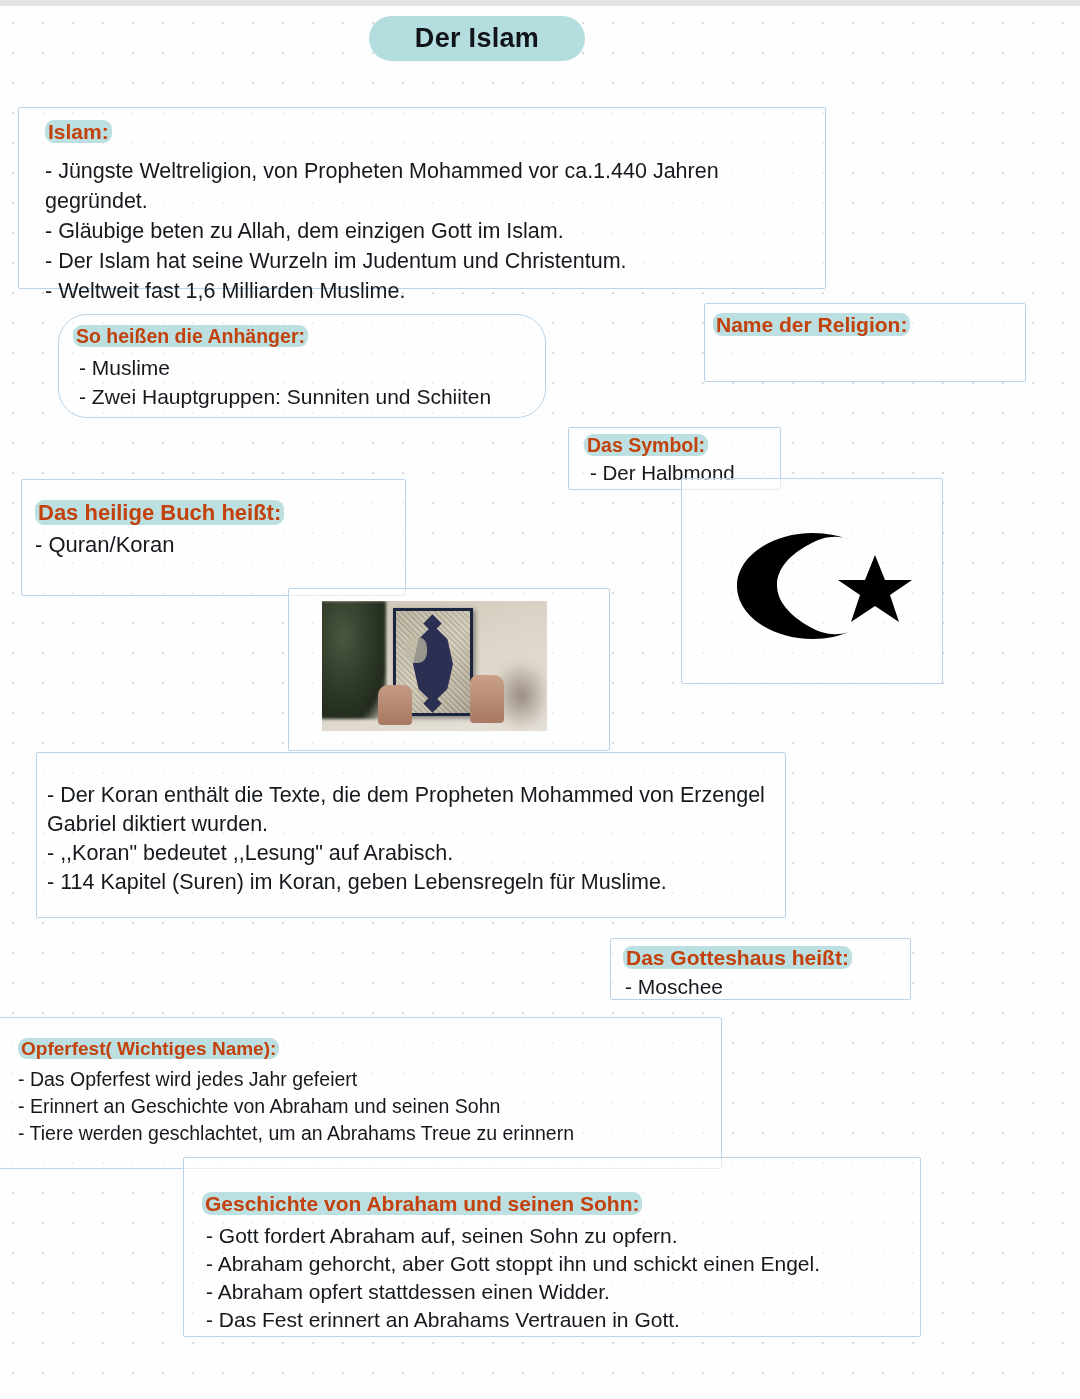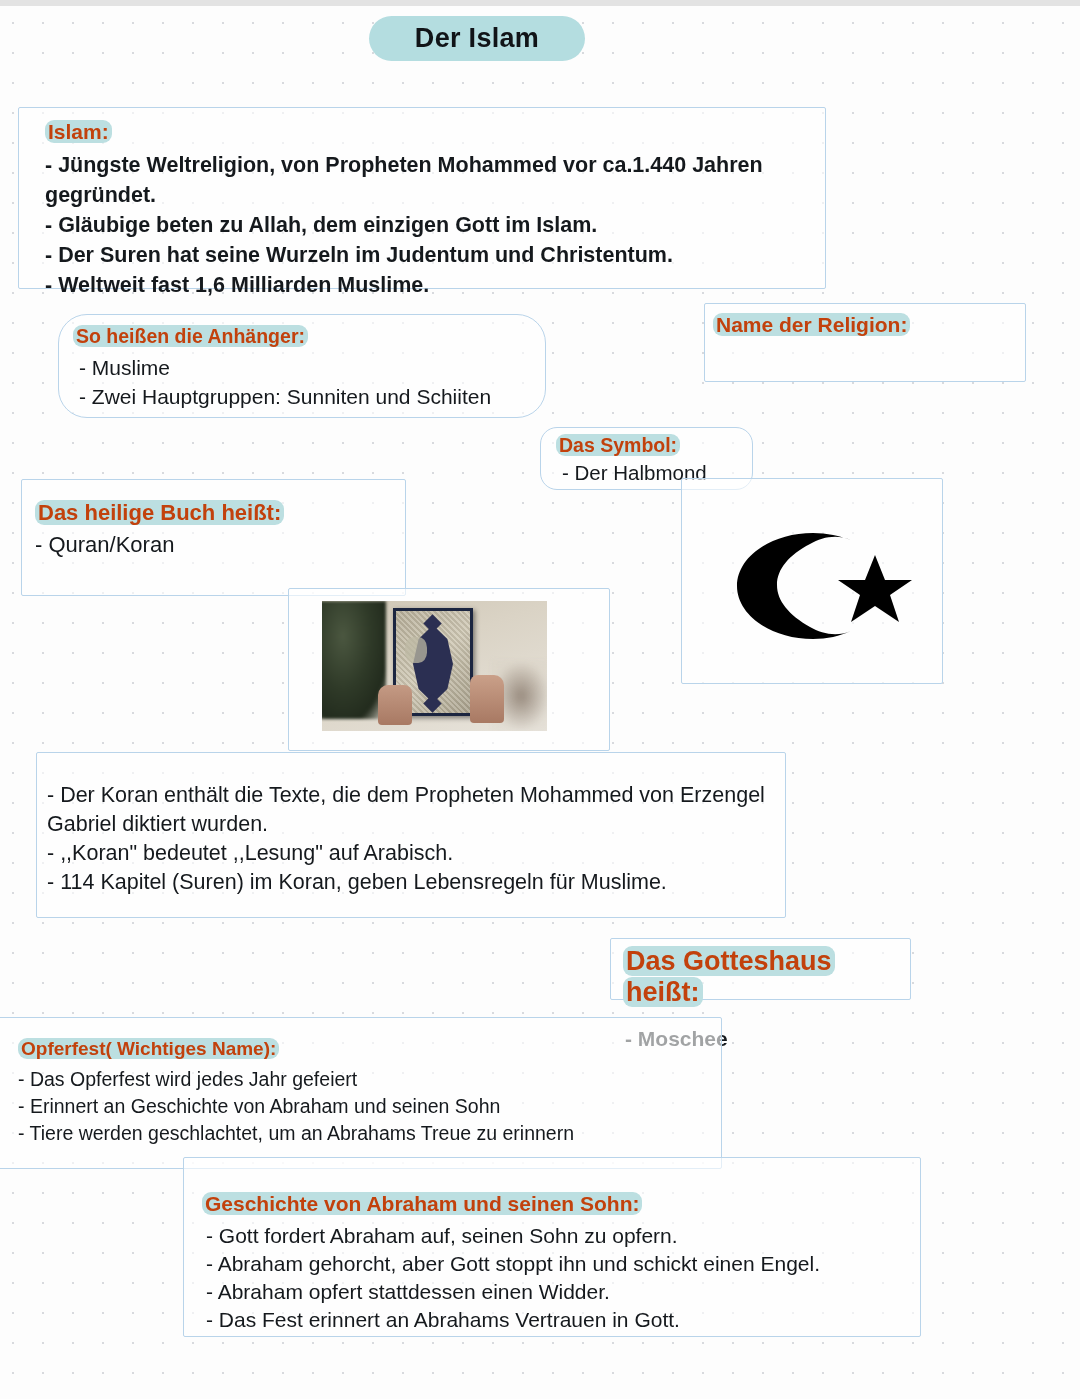--- a/index.html
+++ b/index.html
@@ -65,36 +65,36 @@
   .line {
     color: #15191d;
     white-space: nowrap;
   }
   .wrapline { color: #15191d; }
 
   
   #card-islam { left: 18px; top: 107px; width: 808px; height: 182px; padding: 12px 0 0 26px; }
   #card-islam .hl { font-size: 21px; }
   #card-islam .line, #card-islam .wrapline { font-size: 21.5px; line-height: 30px; }
-  #card-islam .body { margin-top: 6px; font-weight: bold; }
+  #card-islam .body { margin-top: 12px; }
 
   
   #card-anhaenger { left: 58px; top: 314px; width: 488px; height: 104px; padding: 10px 0 0 14px; border-radius: 29px; }
   #card-anhaenger .hl { font-size: 19.5px; }
   #card-anhaenger .line { font-size: 21px; line-height: 29px; padding-left: 6px; }
   #card-anhaenger .body { margin-top: 5px; }
 
   
   #card-name { left: 704px; top: 303px; width: 322px; height: 79px; padding: 9px 0 0 8px; }
   #card-name .hl { font-size: 21px; }
   #card-name .line { font-size: 21px; line-height: 29px; padding-left: 15px; }
   #card-name .body { margin-top: 4px; }
 
   
-  #card-symbol { left: 540px; top: 427px; width: 213px; height: 63px; padding: 6px 0 0 15px; border-radius: 17px; }
+  #card-symbol { left: 568px; top: 427px; width: 213px; height: 63px; padding: 6px 0 0 15px; }
   #card-symbol .hl { font-size: 19.5px; }
   #card-symbol .line { font-size: 20.5px; line-height: 27px; padding-left: 6px; }
   #card-symbol .body { margin-top: 2px; }
 
   
   #card-buch { left: 21px; top: 479px; width: 385px; height: 117px; padding: 20px 0 0 13px; }
   #card-buch .hl { font-size: 22px; }
   #card-buch .line { font-size: 22px; line-height: 31px; }
   #card-buch .body { margin-top: 3px; }
 
@@ -165,23 +165,23 @@
     background: radial-gradient(ellipse at 50% 50%, rgba(90,70,55,0.55) 0%, rgba(200,190,175,0.1) 70%);
     filter: blur(3px);
   }
 
   
   #card-korantext { left: 36px; top: 752px; width: 750px; height: 166px; padding: 28px 0 0 10px; }
   #card-korantext .wrapline { font-size: 21.5px; line-height: 29px; }
 
   
   #card-gotteshaus { left: 610px; top: 938px; width: 301px; height: 62px; padding: 7px 0 0 12px; }
-  #card-gotteshaus .hl { font-size: 27px; }
+  #card-gotteshaus .hl { font-size: 21px; }
   #card-gotteshaus .line { font-size: 21px; line-height: 27px; padding-left: 2px; }
-  #card-gotteshaus .body { margin-top: 17px; font-weight: bold; }
+  #card-gotteshaus .body { margin-top: 3px; }
 
   
   #card-opferfest { left: -4px; top: 1017px; width: 726px; height: 152px; padding: 20px 0 0 21px; }
   #card-opferfest .hl { font-size: 19px; }
   #card-opferfest .line { font-size: 19.5px; line-height: 27px; }
   #card-opferfest .body { margin-top: 6px; }
 
   
   #card-abraham { left: 183px; top: 1157px; width: 738px; height: 180px; padding: 34px 0 0 18px; }
   #card-abraham .hl { font-size: 21px; }
@@ -197,21 +197,21 @@
 
   <div class="title-pill">Der Islam</div>
 
   <div class="card" id="card-islam">
     <div>
       <span class="hl">Islam:</span>
     </div>
     <div class="body">
       <div class="wrapline">- Jüngste Weltreligion, von Propheten Mohammed vor ca.1.440 Jahren gegründet.</div>
       <div class="wrapline">- Gläubige beten zu Allah, dem einzigen Gott im Islam.</div>
-      <div class="wrapline">- Der Suren hat seine Wurzeln im Judentum und Christentum.</div>
+      <div class="wrapline">- Der Islam hat seine Wurzeln im Judentum und Christentum.</div>
       <div class="wrapline">- Weltweit fast 1,6 Milliarden Muslime.</div>
     </div>
   </div>
 
   <div class="card" id="card-anhaenger">
     <div>
       <span class="hl">So heißen die Anhänger:</span>
     </div>
     <div class="body">
       <div class="line">- Muslime</div>

